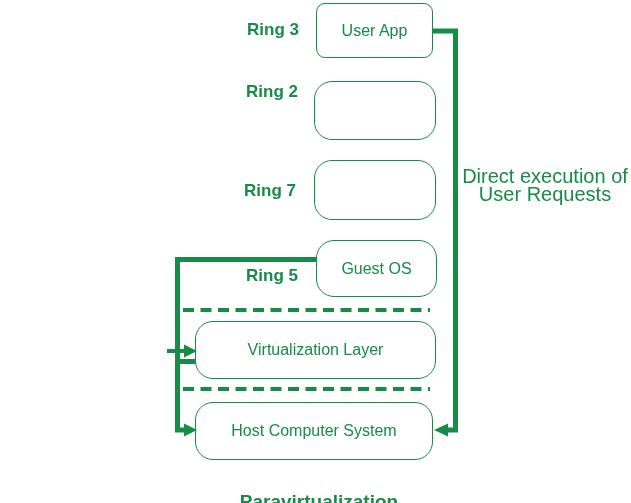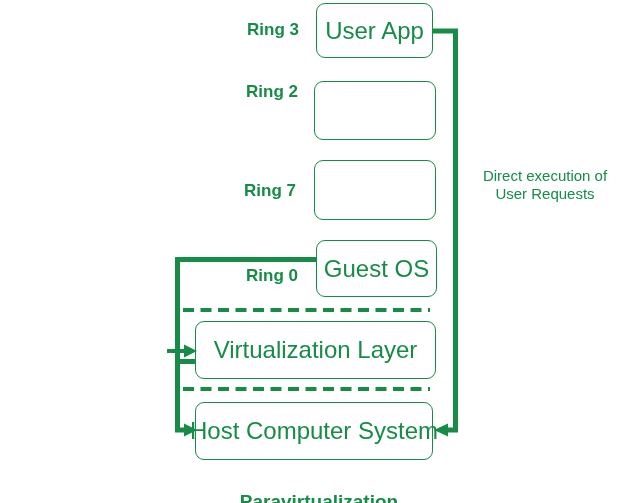--- a/index.html
+++ b/index.html
@@ -10,41 +10,41 @@
   .stage{
     position:relative;
     width:631px;height:503px;
     background:var(--bg);
     font-family:"Liberation Sans", sans-serif;
     overflow:hidden;
   }
   .box{
     position:absolute;
     border:1.7px solid var(--green);
-    border-radius:9px;
+    border-radius:18px;
     background:var(--bg);
     display:flex;align-items:center;justify-content:center;
     box-sizing:border-box;
   }
   .box-label{
     color:var(--green);
-    font-size:24px;
+    font-size:16px;
     white-space:nowrap;
   }
   .ring-label{
     position:absolute;
     color:var(--green);
     font-size:17px;
     font-weight:bold;
     white-space:nowrap;
   }
   .annotation{
     position:absolute;
     color:var(--green);
-    font-size:15px;
+    font-size:20px;
     line-height:18px;
     text-align:center;
     white-space:pre-line;
   }
   .diagram-title{
     position:absolute;
     left:194px;top:474px;width:250px;
     text-align:center;
     color:var(--green);
     font-size:19px;
@@ -65,21 +65,21 @@
   .head{fill:var(--green);stroke:none;}
 </style>
 </head>
 <body>
 
 <div class="stage">
 
   <div class="ring-label" style="left:247px;top:20px">Ring 3</div>
   <div class="ring-label" style="left:246px;top:82px">Ring 2</div>
   <div class="ring-label" style="left:244px;top:181px">Ring 7</div>
-  <div class="ring-label" style="left:246px;top:266px">Ring 0</div>
+  <div class="ring-label" style="left:246px;top:266px">Ring 5</div>
 
   <div class="box" style="left:316px;top:3px;width:117px;height:55px;border-radius:9px">
     <span class="box-label">User App</span>
   </div>
 
   <div class="box" style="left:314px;top:81px;width:122px;height:59px">
     <span class="box-label"></span>
   </div>
 
   <div class="box" style="left:314px;top:160px;width:122px;height:60px">

